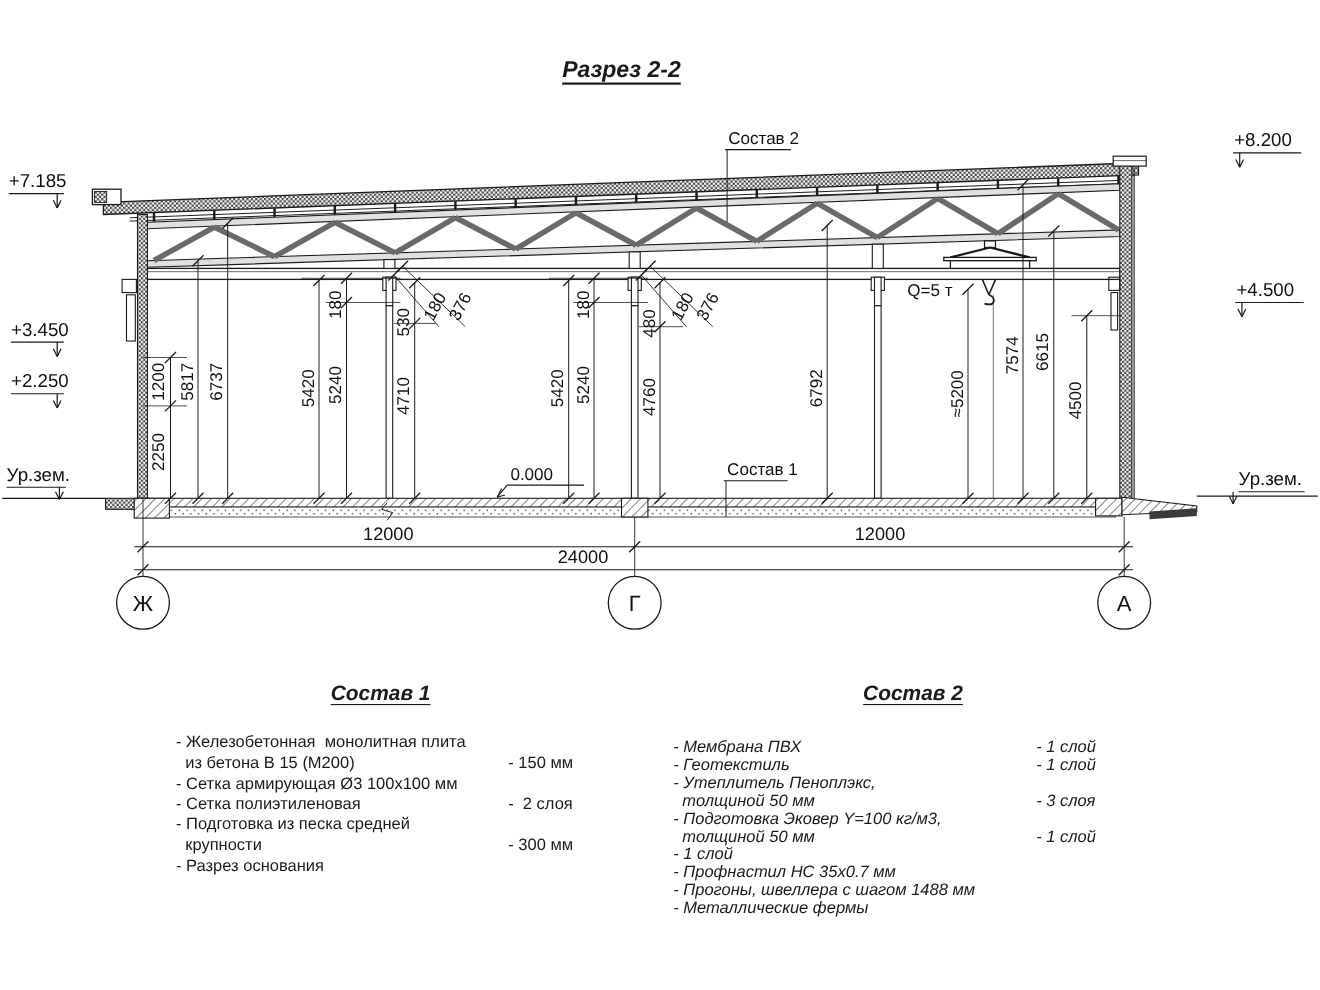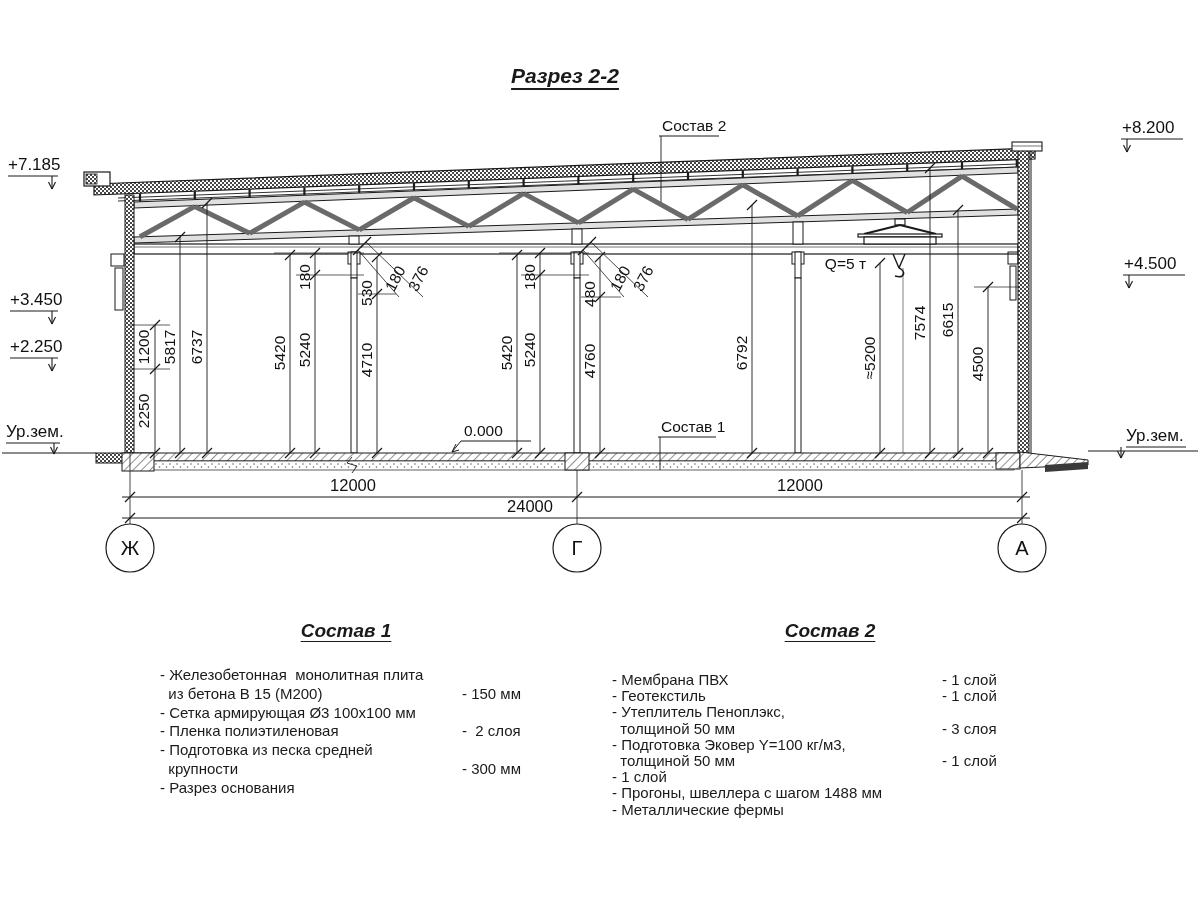--- a/index.html
+++ b/index.html
@@ -1,36 +1,36 @@
 <!DOCTYPE html>
 <html><head>
 <meta charset="utf-8">
 <style>
   html,body{margin:0;padding:0;background:#fff;}
   .sheet{position:relative;width:1200px;height:900px;background:#fff;overflow:hidden;
          font-family:"Liberation Sans",sans-serif;color:#1a1a1a;}
-  .title{position:absolute;top:64px;left:415px;width:300px;text-align:center;
+  .title{position:absolute;top:52px;left:415px;width:300px;text-align:center;
          font-style:italic;font-weight:600;font-size:21px;}
   .title span{text-decoration:underline;text-underline-offset:5px;}
   svg{position:absolute;top:0;left:0;}
   svg text{font-family:"Liberation Sans",sans-serif;fill:#111;}
   .dt{font-size:15.5px;}
   .el{font-size:17px;}
   .ax{font-size:20px;}
   .sp{font-size:16.5px;}
   .sostav{position:absolute;font-size:15px;}
   #s1{left:160px;top:620px;width:372px;}
   #s2{left:612px;top:620px;width:436px;}
   .sostav-title{text-align:center;font-style:italic;font-weight:600;font-size:19px;}
   .sostav-title span{text-decoration:underline;text-underline-offset:4px;}
   #s1 .sostav-title{margin-bottom:24px;}
   #s2 .sostav-title{margin-bottom:30px;}
   .mrow{display:flex;white-space:pre;}
   #s1 .mrow{line-height:18.8px;}
-  #s2 .mrow{line-height:16.2px;}
+  #s2 .mrow{line-height:16.2px;font-style:italic;}
   .mt{flex:0 0 auto;}
   #s1 .mt{width:302px;}
   #s2 .mt{width:330px;}
 </style>
 </head>
 <body>
 
 <div class="sheet">
 
   <div class="title"><span>Разрез 2-2</span></div>
@@ -321,32 +321,33 @@
       <text class="dt" text-anchor="middle" transform="translate(953 320) rotate(-90)">6615</text>
       <text class="dt" text-anchor="middle" transform="translate(983 364) rotate(-90)">4500</text>
     </g>
   </svg>
 
   <div class="sostav" id="s1">
     <div class="sostav-title"><span>Состав 1</span></div>
     <div class="mrow"><span class="mt">- Железобетонная  монолитная плита</span><span class="mv"></span></div>
     <div class="mrow"><span class="mt">  из бетона В 15 (М200)</span><span class="mv">- 150 мм</span></div>
     <div class="mrow"><span class="mt">- Сетка армирующая Ø3 100х100 мм</span><span class="mv"></span></div>
-    <div class="mrow"><span class="mt">- Пленка полиэтиленовая</span><span class="mv">-  2 слоя</span></div>
+    <div class="mrow"><span class="mt">- Сетка полиэтиленовая</span><span class="mv">-  2 слоя</span></div>
     <div class="mrow"><span class="mt">- Подготовка из песка средней</span><span class="mv"></span></div>
     <div class="mrow"><span class="mt">  крупности</span><span class="mv">- 300 мм</span></div>
     <div class="mrow"><span class="mt">- Разрез основания</span><span class="mv"></span></div>
   </div>
 
   <div class="sostav" id="s2">
     <div class="sostav-title"><span>Состав 2</span></div>
     <div class="mrow"><span class="mt">- Мембрана ПВХ</span><span class="mv">- 1 слой</span></div>
     <div class="mrow"><span class="mt">- Геотекстиль</span><span class="mv">- 1 слой</span></div>
     <div class="mrow"><span class="mt">- Утеплитель Пеноплэкс,</span><span class="mv"></span></div>
     <div class="mrow"><span class="mt">  толщиной 50 мм</span><span class="mv">- 3 слоя</span></div>
     <div class="mrow"><span class="mt">- Подготовка Эковер Y=100 кг/м3,</span><span class="mv"></span></div>
     <div class="mrow"><span class="mt">  толщиной 50 мм</span><span class="mv">- 1 слой</span></div>
     <div class="mrow"><span class="mv">- 1 слой</span></div>
+    <div class="mrow"><span class="mt">- Профнастил НС 35х0.7 мм</span><span class="mv"></span></div>
     <div class="mrow"><span class="mt">- Прогоны, швеллера с шагом 1488 мм</span><span class="mv"></span></div>
     <div class="mrow"><span class="mt">- Металлические фермы</span><span class="mv"></span></div>
   </div>
 
 </div>
 
 </body></html>

